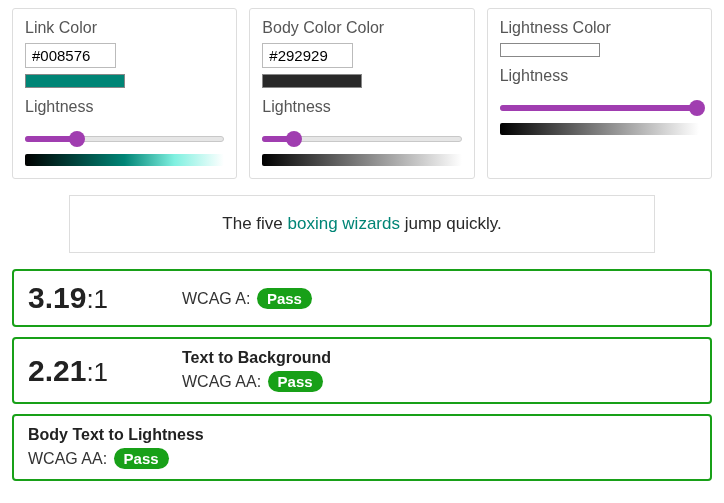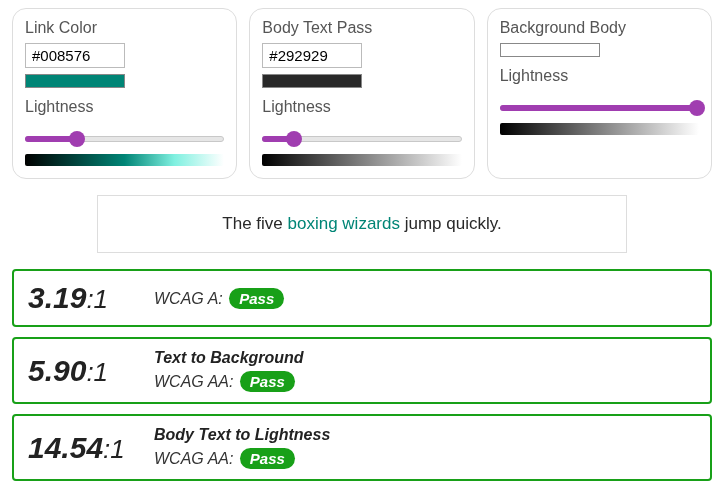--- a/index.html
+++ b/index.html
@@ -11,31 +11,31 @@
     color: #333;
   }
   .top-row {
     display: flex;
     gap: 12px;
     margin-bottom: 16px;
   }
   .color-panel {
     flex: 1;
     border: 1px solid #ddd;
-    border-radius: 14px;
+    border-radius: 3px;
     padding: 10px 12px 12px 12px;
   }
   .panel-title {
     font-size: 16px;
     color: #555;
     margin-bottom: 6px;
     font-weight: 400;
   }
   .hex-input {
-    width: 100px;
+    width: 91px;
     font-family: inherit;
     font-size: 15px;
     padding: 3px 6px;
     border: 1px solid #bbb;
     background: #fff;
     margin-bottom: 6px;
   }
   .swatch {
     width: 100px;
     height: 14px;
@@ -84,33 +84,32 @@
     height: 12px;
     width: 100%;
     border-radius: 2px;
   }
   .sample-box {
     border: 1px solid #ddd;
     padding: 18px 20px;
     text-align: center;
     font-size: 17px;
     color: #333;
-    width: 530px;
+    width: 586px;
     margin: 0 auto 16px auto;
   }
   .sample-box .link-span { color: #008576; }
   .results { display: flex; flex-direction: column; gap: 10px; }
   .result-card {
     border: 2px solid #18a018;
     border-radius: 4px;
     display: flex;
     align-items: center;
     padding: 10px 14px;
-    gap: 6px;
-    font-style: italic;
+    gap: 34px;
   }
   .ratio-block {
     min-width: 120px;
     font-size: 30px;
     font-weight: 700;
     color: #222;
     white-space: nowrap;
   }
   .ratio-block .colon1 {
     font-weight: 400;
@@ -150,34 +149,34 @@
     <div class="lightness-label">Lightness</div>
     <div class="slider-wrap">
       <div class="slider-track"></div>
       <div class="slider-fill" id="fill0" style="width: 26%;"></div>
       <div class="slider-thumb" id="thumb0" style="left: 26%;"></div>
     </div>
     <div class="gradient-strip" id="grad0" style="background: linear-gradient(to right, rgb(0, 0, 0), rgb(0, 133, 118) 50%, rgb(127, 240, 224) 75%, rgb(255, 255, 255));"></div>
   </div>
 
   <div class="color-panel">
-    <div class="panel-title">Body Text Pass</div>
+    <div class="panel-title">Body Color Color</div>
     <input class="hex-input" value="#292929" style="">
     <div class="swatch" id="sw1" style="background: rgb(41, 41, 41);"></div>
     <div class="lightness-label">Lightness</div>
     <div class="slider-wrap">
       <div class="slider-track"></div>
       <div class="slider-fill" id="fill1" style="width: 16%;"></div>
       <div class="slider-thumb" id="thumb1" style="left: 16%;"></div>
     </div>
     <div class="gradient-strip" id="grad1" style="background: linear-gradient(to right, rgb(0, 0, 0), rgb(128, 128, 128), rgb(255, 255, 255));"></div>
   </div>
 
   <div class="color-panel">
-    <div class="panel-title">Background Body</div>
+    <div class="panel-title">Lightness Color</div>
     <div class="swatch" id="sw2" style="background: rgb(255, 255, 255);"></div>
     <div class="lightness-label">Lightness</div>
     <div class="slider-wrap">
       <div class="slider-track"></div>
       <div class="slider-fill" id="fill2" style="width: 99%;"></div>
       <div class="slider-thumb" id="thumb2" style="left: 99%;"></div>
     </div>
     <div class="gradient-strip" id="grad2" style="background: linear-gradient(to right, rgb(0, 0, 0), rgb(128, 128, 128), rgb(255, 255, 255));"></div>
   </div>
 
@@ -195,34 +194,31 @@
     </div>
     <div class="result-body">
       <div class="result-line">
         <span>WCAG A: </span><span class="badge">Pass</span>
       </div>
     </div>
   </div>
 
   <div class="result-card">
     <div class="ratio-block">
-      <span>5.90</span><span class="colon1">:1</span>
+      <span>2.21</span><span class="colon1">:1</span>
     </div>
     <div class="result-body">
       <div class="result-title">Text to Background</div>
       <div class="result-line">
         <span>WCAG AA: </span><span class="badge">Pass</span>
       </div>
     </div>
   </div>
 
   <div class="result-card">
-    <div class="ratio-block">
-      <span>14.54</span><span class="colon1">:1</span>
-    </div>
     <div class="result-body">
       <div class="result-title">Body Text to Lightness</div>
       <div class="result-line">
         <span>WCAG AA: </span><span class="badge">Pass</span>
       </div>
     </div>
   </div>
 
 </div>
 

